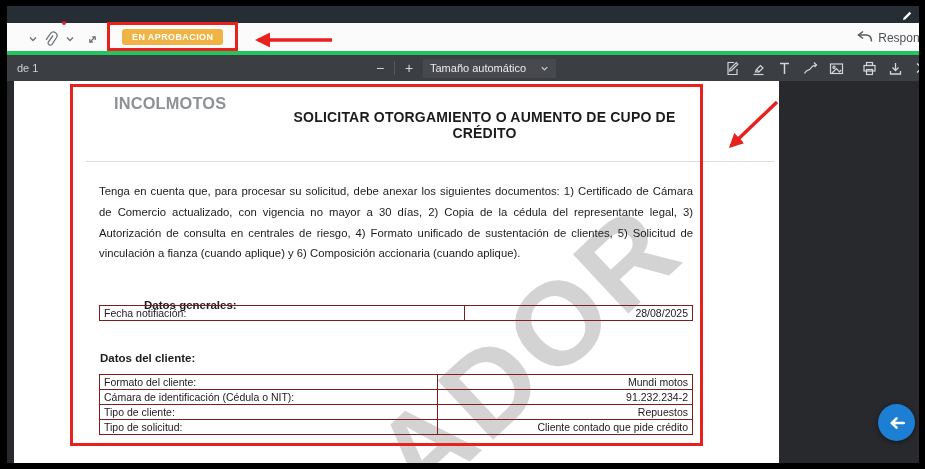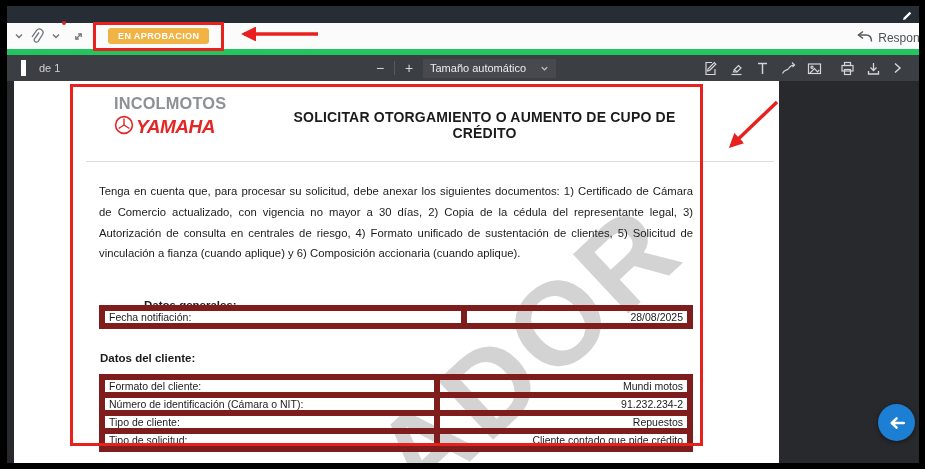--- a/index.html
+++ b/index.html
@@ -9,39 +9,39 @@
   .frame { position:relative; width:925px; height:469px; background:#000; }
   .app   { position:absolute; top:6px; left:7px; right:6px; bottom:6px;
            background:#fff; overflow:hidden; display:flex; flex-direction:column; }
 
   
   .titlebar { position:relative; height:17px; background:#272d34; flex:none; }
   .titlebar .pencil { position:absolute; right:6px; top:2px; }
 
   
   .mailbar { position:relative; height:32px; background:#fbfbfb;
-             border-bottom:6px solid #22c55e; display:flex; align-items:center;
-             padding-left:4px; flex:none; }
+             border-bottom:4px solid #22c55e; display:flex; align-items:flex-end;
+             padding-left:18px; flex:none; }
   .mini-icon { display:flex; align-items:center; justify-content:center;
                height:24px; padding:0 3px; cursor:pointer; }
   .red-dot { position:absolute; left:55px; top:-2px; width:4px; height:4px;
              border-radius:50%; background:#e8201e; }
   .anno-box { margin-left:5px; border:3px solid #e8201e; height:29px;
               display:flex; align-items:center; justify-content:center;
               padding:0 12px; }
   .status-badge { background:#efb346; color:#fff; font-size:9px; font-weight:bold;
                   letter-spacing:.4px; padding:3px 10px; border-radius:3px;
                   white-space:nowrap; }
   .anno-arrow { margin-left:10px; }
   .reply { position:absolute; right:-18px; top:7px; display:flex; align-items:center;
            gap:5px; color:#4d5156; font-size:12px; cursor:pointer; white-space:nowrap; }
 
   
   .pdfbar { position:relative; height:26px; background:#3b3e42; flex:none;
-            display:flex; align-items:center; padding:0 22px;
+            display:flex; align-items:center; padding:0 0;
             box-shadow:0 1px 0 rgba(0,0,0,.35); }
   .page-input { width:5px; height:16px; background:#fff; border:none; margin-left:-8px; }
   .page-of { color:#d1d2d4; font-size:11px; margin-left:13px; }
   .zoom-group { position:absolute; left:50%; top:0; height:26px; transform:translateX(-50%);
                 display:flex; align-items:center; gap:4px; }
   .zoom-btn { color:#d6d7d9; font-size:14px; width:20px; height:22px; line-height:22px;
               text-align:center; cursor:pointer; }
   .zoom-sep { width:1px; height:14px; background:#55585c; }
   .zoom-select { display:flex; align-items:center; gap:14px;
                  background:#47494e; color:#ececee; font-size:11px; height:19px;
@@ -73,21 +73,21 @@
                  background:#ddd; }
   .doc-intro { position:absolute; left:85px; top:100px; width:594px;
                font-size:11.3px; line-height:20.8px; text-align:justify; }
   .doc-h { position:absolute; left:86px; font-size:11.5px; font-weight:bold; }
   .h-general { top:218px;margin-left:44px; }
   .h-client  { top:271px; }
   .doc-table { position:absolute; left:85px; border-collapse:collapse; width:594px;
                table-layout:fixed; font-size:10.5px; background:transparent; }
   .t-general { top:224px; }
   .t-client  { top:293px; }
-  .doc-table td { border:6px solid #7f1d1d; height:15px; padding:0 4px;
+  .doc-table td { border:1px solid #7f1d1d; height:15px; padding:0 4px;
                   background:transparent; overflow:hidden; white-space:nowrap; }
   .doc-table td.val { text-align:right; }
   .t-general td.lbl { width:61.5%; }
   .t-client  td.lbl { width:57%; }
 
   .page-anno-rect { position:absolute; left:56px; top:3px; width:633px; height:362px;
                     border:3px solid #e8201e; z-index:2; pointer-events:none; }
   .page-anno-arrow { position:absolute; left:693px; top:15px; z-index:2; }
 
   
@@ -237,31 +237,20 @@
     </div>
 
     <div class="viewer">
       <div class="page">
 
         <div class="watermark">BORRADOR</div>
 
         <div class="doc">
           <div class="brand">
             <div class="brand-top">INCOLMOTOS</div>
-            <div class="brand-bottom">
-              <span>
-                <svg width="20" height="20" viewBox="0 0 20 20" fill="none" stroke="#e32726">
-                  <circle cx="10" cy="10" r="8.4" stroke-width="1.6"></circle>
-                  <line x1="10" y1="3.5" x2="10" y2="10.5" stroke-width="1.4"></line>
-                  <line x1="10" y1="10" x2="4.6" y2="13.5" stroke-width="1.4"></line>
-                  <line x1="10" y1="10" x2="15.4" y2="13.5" stroke-width="1.4"></line>
-                </svg>
-              </span>
-              <span class="yname">YAMAHA</span>
-            </div>
           </div>
 
           <div class="doc-title">SOLICITAR OTORGAMIENTO O AUMENTO DE CUPO DE CRÉDITO</div>
           <div class="doc-divider"></div>
 
           <div class="doc-intro">Tenga en cuenta que, para procesar su solicitud, debe anexar los siguientes documentos: 1) Certificado de Cámara de Comercio actualizado, con vigencia no mayor a 30 días, 2) Copia de la cédula del representante legal, 3) Autorización de consulta en centrales de riesgo, 4) Formato unificado de sustentación de clientes, 5) Solicitud de vinculación a fianza (cuando aplique) y 6) Composición accionaria (cuando aplique).</div>
 
           <div class="doc-h h-general">Datos generales:</div>
           <table class="doc-table t-general">
             <tbody>
@@ -273,21 +262,21 @@
             </table>
 
           <div class="doc-h h-client">Datos del cliente:</div>
           <table class="doc-table t-client">
             <tbody>
                 <tr>
               <td class="lbl">Formato del cliente:</td>
               <td class="val">Mundi motos</td>
             </tr>
             <tr>
-              <td class="lbl">Número de identificación (Cámara o NIT):</td>
+              <td class="lbl">Cámara de identificación (Cédula o NIT):</td>
               <td class="val">91.232.234-2</td>
             </tr>
             <tr>
               <td class="lbl">Tipo de cliente:</td>
               <td class="val">Repuestos</td>
             </tr>
             <tr>
               <td class="lbl">Tipo de solicitud:</td>
               <td class="val">Cliente contado que pide crédito</td>
             </tr>

